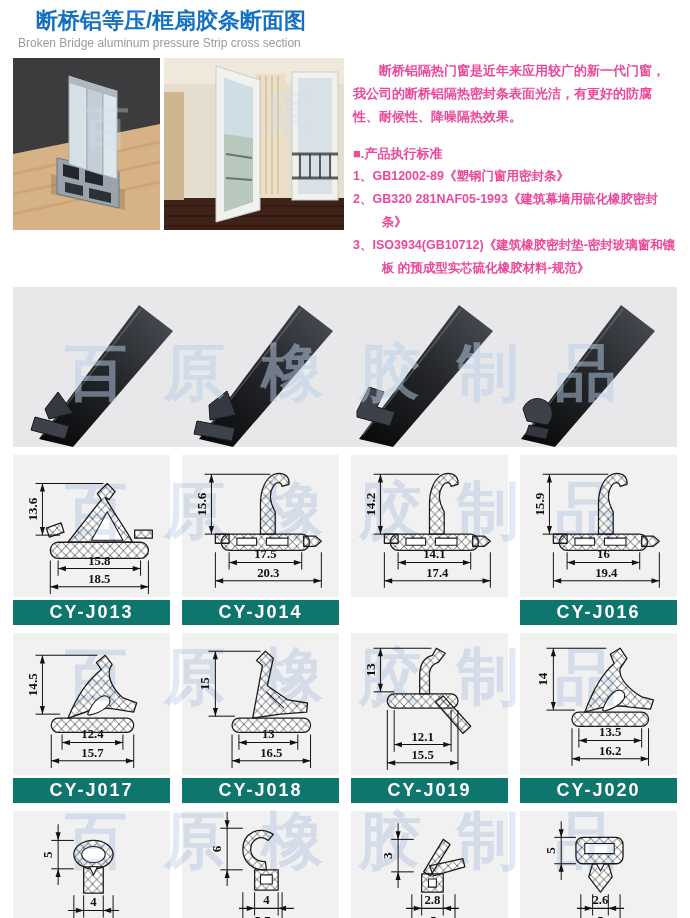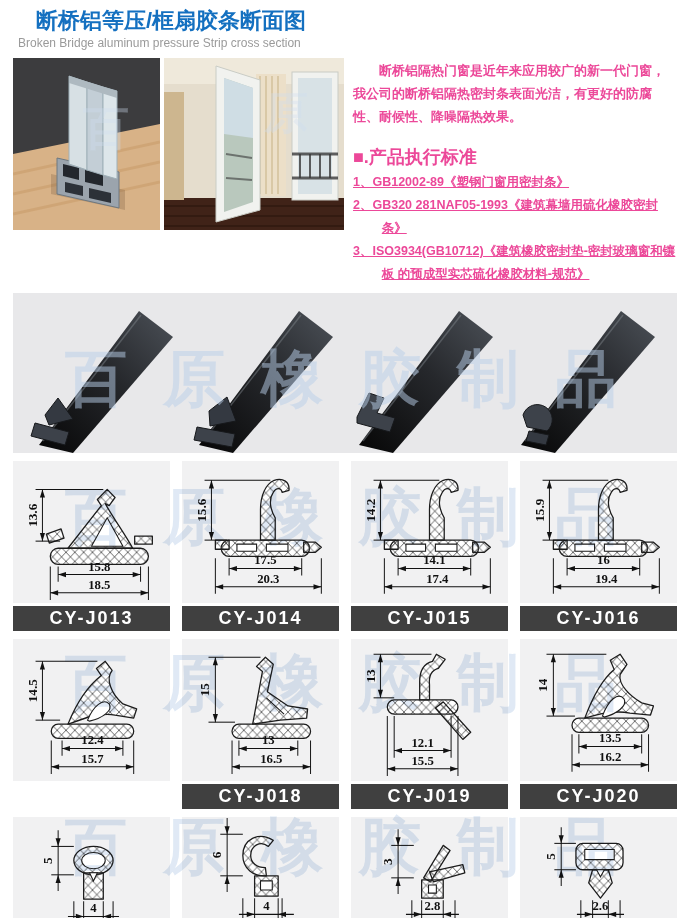--- a/index.html
+++ b/index.html
@@ -5,32 +5,32 @@
   html,body{margin:0;padding:0;}
   body{width:690px;height:918px;background:#fff;font-family:"Liberation Sans",sans-serif;position:relative;overflow:hidden;}
   .header{padding:8px 14px 0;}
   .title{color:#1470c0;font-size:22px;font-weight:700;margin:0;line-height:1.2;padding-left:22px;}
   .subtitle{color:#9a9a9a;font-size:12px;margin:2px 4px 8px;}
   .top{display:flex;padding:0 13px;gap:9px;}
   .photos{display:flex;gap:4px;}
   .photo{height:172px;display:block;}
   .intro{flex:1;color:#ec4899;font-size:13px;}
   .intro p{margin:2px 0 0;font-weight:700;line-height:1.75;text-indent:2em;}
-  .std-title{font-weight:700;margin:16px 0 2px;font-size:18px;}
+  .std-title{font-weight:700;margin:16px 0 2px;font-size:13px;}
   .std-list{margin:0;padding:0;list-style:none;font-weight:700;font-size:12.5px;line-height:1.85;}
-  .std-list li{padding-left:2.3em;text-indent:-2.3em;text-decoration:underline;}
+  .std-list li{padding-left:2.3em;text-indent:-2.3em;}
   .band{position:relative;margin:7px 13px 0;height:160px;background:#e8e8ea;overflow:hidden;}
   .band svg{display:block;}
   .wm{position:absolute;left:0;right:8px;text-align:center;color:#b9cfe9;font-weight:700;pointer-events:none;letter-spacing:36px;font-size:62px;opacity:.5;white-space:nowrap;text-indent:36px;}
   .gridwrap{position:relative;padding:8px 13px 0;}
   .grid{display:grid;grid-template-columns:repeat(4,1fr);gap:8px 12px;position:relative;z-index:1;}
   .cell{display:flex;flex-direction:column;}
   .draw{background:#f1f1f2;height:142px;position:relative;}
   .draw svg{display:block;width:100%;height:100%;}
-  .plabel{margin-top:3px;background:#404040;color:#fff;text-align:center;font-size:18px;font-weight:700;letter-spacing:2px;line-height:23px;padding:1px 0;}
+  .plabel{margin-top:3px;background:#0f766e;color:#fff;text-align:center;font-size:18px;font-weight:700;letter-spacing:2px;line-height:23px;padding:1px 0;}
   .gridwrap .wm{z-index:2;mix-blend-mode:multiply;opacity:.45;}
   .dl{stroke:#111;stroke-width:1;fill:none;}
   .dt{font-family:"Liberation Serif",serif;font-size:13px;font-weight:600;fill:#111;}
 </style>
 </head>
 <body>
 
 <div class="header">
   <h1 class="title">断桥铝等压/框扇胶条断面图</h1>
   <div class="subtitle">Broken Bridge aluminum pressure Strip cross section</div>
@@ -243,21 +243,20 @@
             <polygon points="122,106 114,103.4 114,108.6" fill="#111"></polygon>
             <text class="dt" text-anchor="middle" x="85" y="102">14.1</text>
             <line x1="34" y1="96" x2="34" y2="131" class="dl"></line>
             <line x1="142" y1="96" x2="142" y2="131" class="dl"></line>
             <line x1="34" y1="124" x2="142" y2="124" class="dl"></line>
             <polygon points="34,124 42,121.4 42,126.6" fill="#111"></polygon>
             <polygon points="142,124 134,121.4 134,126.6" fill="#111"></polygon>
             <text class="dt" text-anchor="middle" x="88" y="120">17.4</text>
           </svg>
         </div>
-        <div class="plabel">CY-J015</div>
       </div>
       <div class="cell">
         <div class="draw">
           <svg viewBox="0 0 160 140" preserveAspectRatio="none">
             <defs>
               <pattern id="xh3" width="9" height="9" patternUnits="userSpaceOnUse">
                 <path d="M0,9L9,0M0,0L9,9" stroke="#4a4a4a" stroke-width="0.8" fill="none"></path>
               </pattern>
             </defs>
             <path d="M48,78 h74 a8,8 0 0 1 0,16 h-74 a8,8 0 0 1 0,-16 z" fill="#fff"></path>
@@ -318,20 +317,21 @@
             <polygon points="112,108 104,105.4 104,110.6" fill="#111"></polygon>
             <text class="dt" text-anchor="middle" x="81" y="104">12.4</text>
             <line x1="39" y1="100" x2="39" y2="133" class="dl"></line>
             <line x1="123" y1="100" x2="123" y2="133" class="dl"></line>
             <line x1="39" y1="126" x2="123" y2="126" class="dl"></line>
             <polygon points="39,126 47,123.4 47,128.6" fill="#111"></polygon>
             <polygon points="123,126 115,123.4 115,128.6" fill="#111"></polygon>
             <text class="dt" text-anchor="middle" x="81" y="122">15.7</text>
           </svg>
         </div>
+        <div class="plabel">CY-J017</div>
       </div>
       <div class="cell">
         <div class="draw">
           <svg viewBox="0 0 160 140" preserveAspectRatio="none">
             <defs>
               <pattern id="xh5" width="9" height="9" patternUnits="userSpaceOnUse">
                 <path d="M0,9L9,0M0,0L9,9" stroke="#4a4a4a" stroke-width="0.8" fill="none"></path>
               </pattern>
             </defs>
             <path d="M58,84 h66 a7,7 0 0 1 0,14 h-66 a7,7 0 0 1 0,-14 z" fill="#fff"></path>

